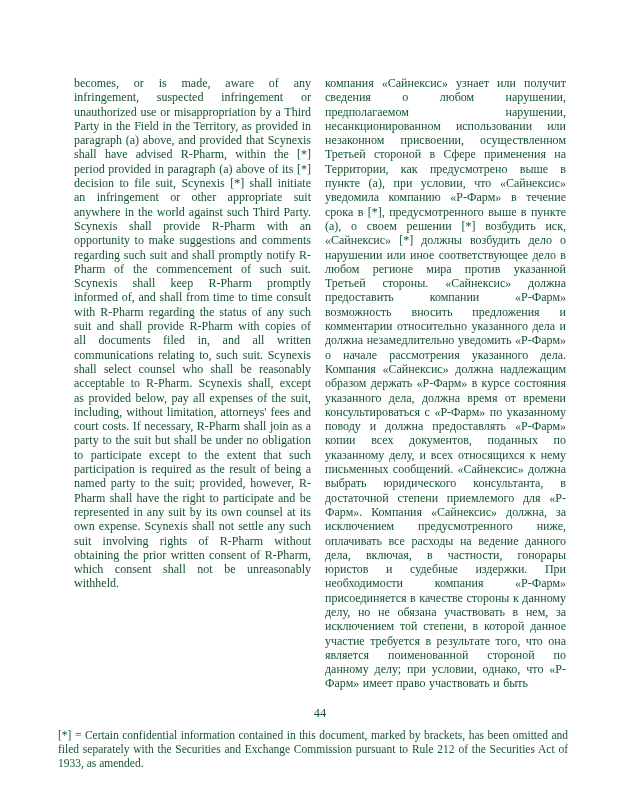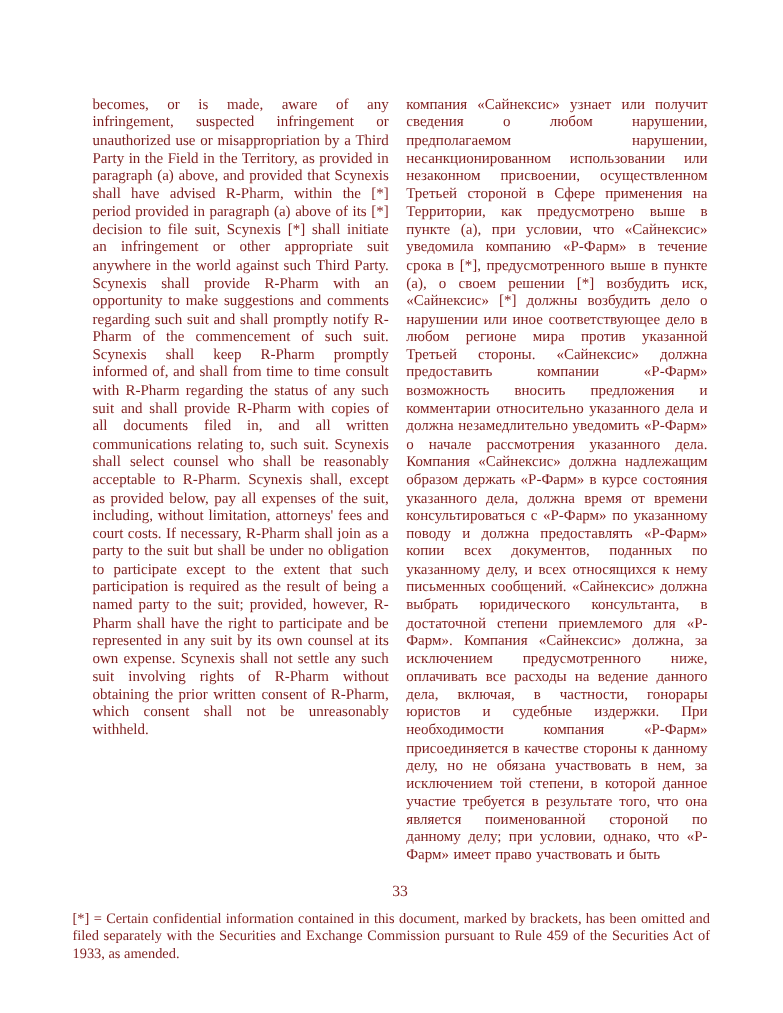--- a/index.html
+++ b/index.html
@@ -7,21 +7,21 @@
     padding: 0;
     background: #ffffff;
   }
   .page {
     position: relative;
     width: 626px;
     height: 810px;
     background: #ffffff;
     overflow: hidden;
     font-family: "Liberation Serif", "DejaVu Serif", serif;
-    color: #7f1d1d;
+    color: #14532d;
     -webkit-font-smoothing: antialiased;
   }
   .columns {
     position: absolute;
     left: 74px;
     top: 76px;
     width: 492px;
     display: flex;
     gap: 14px;
   }
@@ -57,17 +57,17 @@
 </head>
 <body>
 
 <div class="page">
 
   <div class="columns">
     <div class="col left">becomes, or is made, aware of any infringement, suspected infringement or unauthorized use or misappropriation by a Third Party in the Field in the Territory, as provided in paragraph (a) above, and provided that Scynexis shall have advised R-Pharm, within the [*] period provided in paragraph (a) above of its [*] decision to file suit, Scynexis [*] shall initiate an infringement or other appropriate suit anywhere in the world against such Third Party. Scynexis shall provide R-Pharm with an opportunity to make suggestions and comments regarding such suit and shall promptly notify R-Pharm of the commencement of such suit.  Scynexis shall keep R-Pharm promptly informed of, and shall from time to time consult with R-Pharm regarding the status of any such suit and shall provide R-Pharm with copies of all documents filed in, and all written communications relating to, such suit.  Scynexis shall select counsel who shall be reasonably acceptable to R-Pharm. Scynexis shall, except as provided below, pay all expenses of the suit, including, without limitation, attorneys' fees and court costs.  If necessary, R-Pharm shall join as a party to the suit but shall be under no obligation to participate except to the extent that such participation is required as the result of being a named party to the suit; provided, however, R-Pharm shall have the right to participate and be represented in any suit by its own counsel at its own expense. Scynexis shall not settle any such suit involving rights of R-Pharm without obtaining the prior written consent of R-Pharm, which consent shall not be unreasonably withheld.</div>
     <div class="col right">компания «Сайнексис» узнает или получит сведения о любом нарушении, предполагаемом нарушении, несанкционированном использовании или незаконном присвоении, осуществленном Третьей стороной в Сфере применения на Территории, как предусмотрено выше в пункте (а), при условии, что «Сайнексис» уведомила компанию «Р-Фарм» в течение срока в [*], предусмотренного выше в пункте (а), о своем решении [*] возбудить иск, «Сайнексис» [*] должны возбудить дело о нарушении или иное соответствующее дело в любом регионе мира против указанной Третьей стороны. «Сайнексис» должна предоставить компании «Р-Фарм» возможность вносить предложения и комментарии относительно указанного дела и должна незамедлительно уведомить «Р-Фарм» о начале рассмотрения указанного дела.  Компания «Сайнексис» должна надлежащим образом держать «Р-Фарм» в курсе состояния указанного дела, должна время от времени консультироваться с «Р-Фарм» по указанному поводу и должна предоставлять «Р-Фарм» копии всех документов, поданных по указанному делу, и всех относящихся к нему письменных сообщений. «Сайнексис» должна выбрать юридического консультанта, в достаточной степени приемлемого для «Р-Фарм». Компания «Сайнексис» должна, за исключением предусмотренного ниже, оплачивать все расходы на ведение данного дела, включая, в частности, гонорары юристов и судебные издержки. При необходимости компания «Р-Фарм» присоединяется в качестве стороны к данному делу, но не обязана участвовать в нем, за исключением той степени, в которой данное участие требуется в результате того, что она является поименованной стороной по данному делу; при условии, однако, что «Р-Фарм» имеет право участвовать и быть</div>
   </div>
 
-  <div class="pagenum">33</div>
+  <div class="pagenum">44</div>
 
-  <div class="footnote">[*] = Certain confidential information contained in this document, marked by brackets, has been omitted and filed separately with the Securities and Exchange Commission pursuant to Rule 459 of the Securities Act of 1933, as amended.</div>
+  <div class="footnote">[*] = Certain confidential information contained in this document, marked by brackets, has been omitted and filed separately with the Securities and Exchange Commission pursuant to Rule 212 of the Securities Act of 1933, as amended.</div>
 
 </div>
 
 </body></html>

